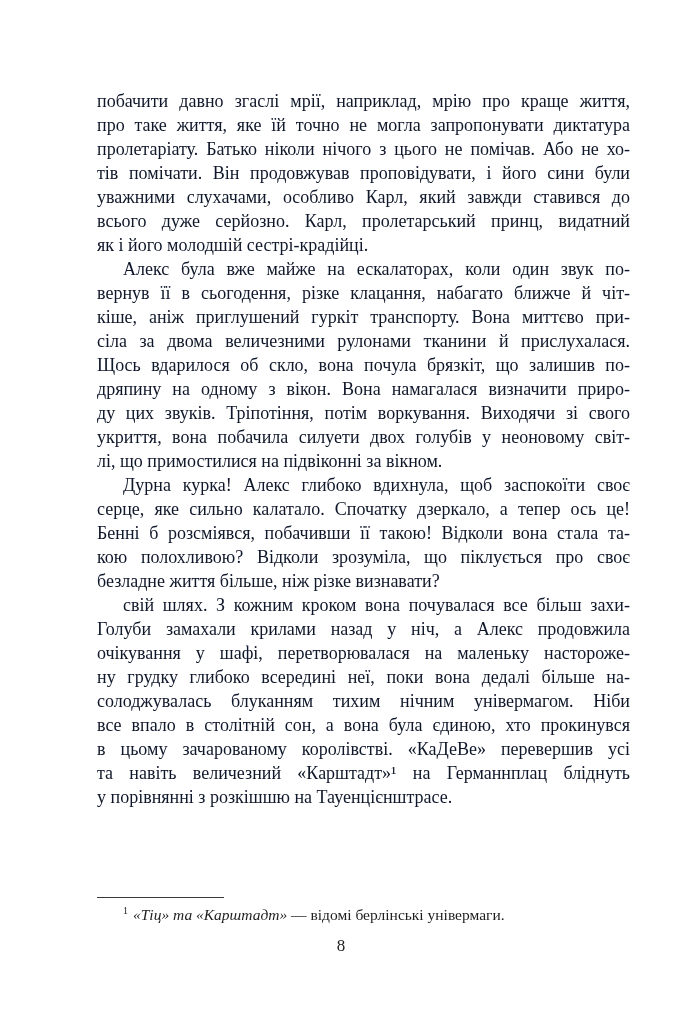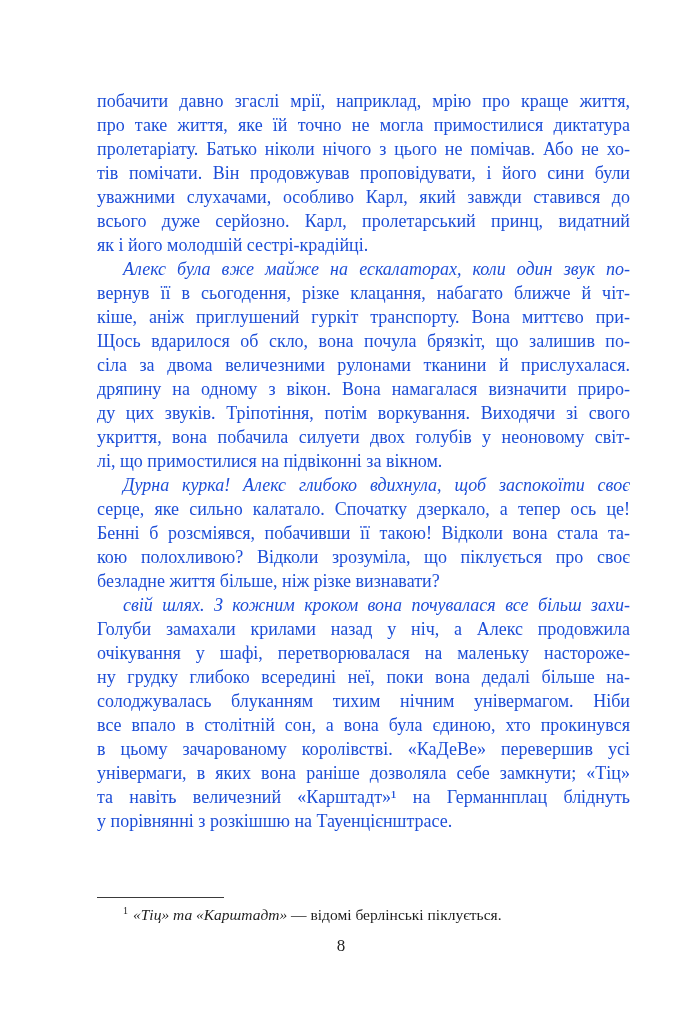--- a/index.html
+++ b/index.html
@@ -18,34 +18,33 @@
     font-family: "Liberation Serif", "DejaVu Serif", serif;
     color: #1e1e1e;
   }
   .text-block {
     position: absolute;
     left: 97px;
     top: 89px;
     width: 533px;
     font-size: 18px;
     line-height: 24px;
-    color: #1d4ed8;
+    color: #0f172a;
   }
   .para { margin: 0; padding: 0; }
   .line {
     text-align: justify;
     text-align-last: justify;
     text-justify: inter-word;
   }
   .line.last {
     text-align-last: left;
   }
   .para.indent .line:first-child {
     text-indent: 26px;
-    font-style: italic;
   }
   .footnote-rule {
     position: absolute;
     left: 97px;
     top: 897px;
     width: 127px;
     height: 0;
     border-top: 1px solid #3a3a3a;
   }
   .footnote {
@@ -77,60 +76,59 @@
   }
 </style>
 </head>
 <body>
 
 <div class="page">
 
   <div class="text-block">
       <div class="para">
         <div class="line">побачити давно згаслі мрії, наприклад, мрію про краще життя,</div>
-        <div class="line">про таке життя, яке їй точно не могла примостилися диктатура</div>
+        <div class="line">про таке життя, яке їй точно не могла запропонувати диктатура</div>
         <div class="line">пролетаріату. Батько ніколи нічого з цього не помічав. Або не хо-</div>
         <div class="line">тів помічати. Він продовжував проповідувати, і його сини були</div>
         <div class="line">уважними слухачами, особливо Карл, який завжди ставився до</div>
         <div class="line">всього дуже серйозно. Карл, пролетарський принц, видатний</div>
         <div class="line last">як і його молодшій сестрі-крадійці.</div>
       </div>
       <div class="para indent">
         <div class="line">Алекс була вже майже на ескалаторах, коли один звук по-</div>
         <div class="line">вернув її в сьогодення, різке клацання, набагато ближче й чіт-</div>
         <div class="line">кіше, аніж приглушений гуркіт транспорту. Вона миттєво при-</div>
+        <div class="line">сіла за двома величезними рулонами тканини й прислухалася.</div>
         <div class="line">Щось вдарилося об скло, вона почула брязкіт, що залишив по-</div>
-        <div class="line">сіла за двома величезними рулонами тканини й прислухалася.</div>
         <div class="line">дряпину на одному з вікон. Вона намагалася визначити приро-</div>
         <div class="line">ду цих звуків. Тріпотіння, потім воркування. Виходячи зі свого</div>
         <div class="line">укриття, вона побачила силуети двох голубів у неоновому світ-</div>
         <div class="line last">лі, що примостилися на підвіконні за вікном.</div>
       </div>
       <div class="para indent">
         <div class="line">Дурна курка! Алекс глибоко вдихнула, щоб заспокоїти своє</div>
         <div class="line">серце, яке сильно калатало. Спочатку дзеркало, а тепер ось це!</div>
         <div class="line">Бенні б розсміявся, побачивши її такою! Відколи вона стала та-</div>
         <div class="line">кою полохливою? Відколи зрозуміла, що піклується про своє</div>
         <div class="line last">безладне життя більше, ніж різке визнавати?</div>
       </div>
       <div class="para indent">
         <div class="line">свій шлях. З кожним кроком вона почувалася все більш захи-</div>
         <div class="line">Голуби замахали крилами назад у ніч, а Алекс продовжила</div>
         <div class="line">очікування у шафі, перетворювалася на маленьку настороже-</div>
         <div class="line">ну грудку глибоко всередині неї, поки вона дедалі більше на-</div>
         <div class="line">солоджувалась блуканням тихим нічним універмагом. Ніби</div>
         <div class="line">все впало в столітній сон, а вона була єдиною, хто прокинувся</div>
         <div class="line">в цьому зачарованому королівстві. «КаДеВе» перевершив усі</div>
-        <div class="line">універмаги, в яких вона раніше дозволяла себе замкнути; «Тіц»</div>
         <div class="line">та навіть величезний «Карштадт»¹ на Германнплац бліднуть</div>
         <div class="line last">у порівнянні з розкішшю на Тауенцієнштрасе.</div>
       </div>
     </div>
 
   <div class="footnote-rule"></div>
 
   <div class="footnote">
-    <sup>1</sup><span class="fn-italic">«Тіц» та «Карштадт»</span><span> — відомі берлінські піклується.</span>
+    <sup>1</sup><span class="fn-italic">«Тіц» та «Карштадт»</span><span> — відомі берлінські універмаги.</span>
   </div>
 
   <div class="page-number">8</div>
 
 </div>
 
 </body></html>

